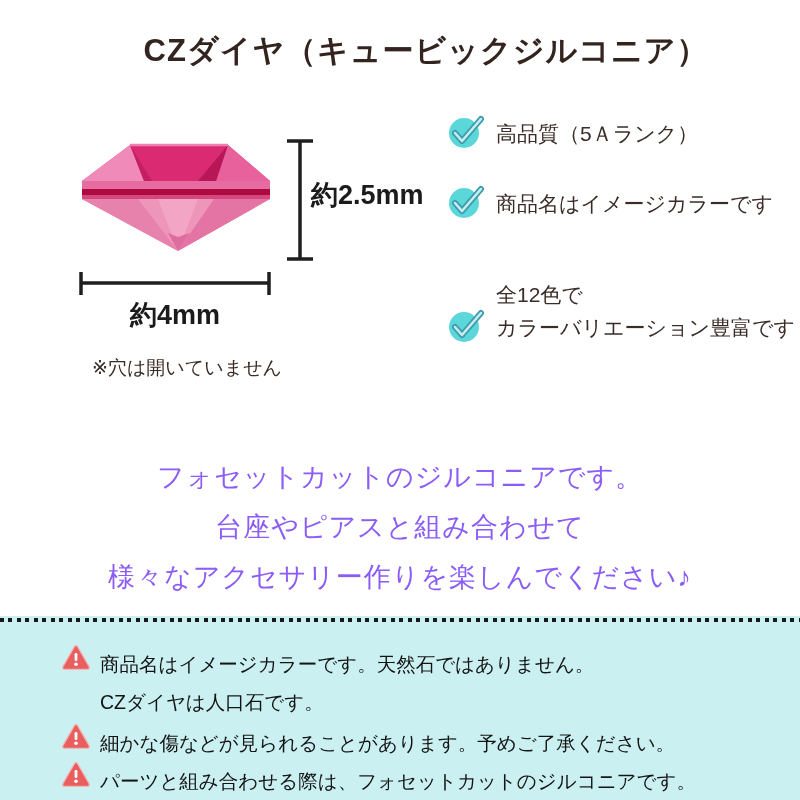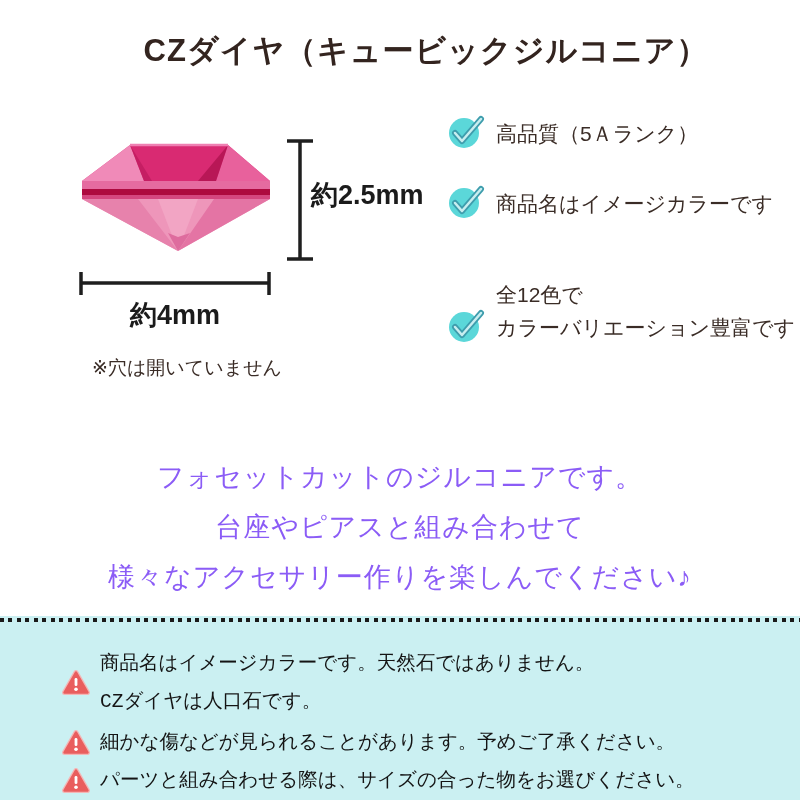--- a/index.html
+++ b/index.html
@@ -36,21 +36,21 @@
   }
   
   .cautions{
     position:absolute;left:0;top:616px;width:800px;height:184px;
     background:#cbf0f2;box-sizing:border-box;
   }
   .dots{
     position:absolute;top:2px;left:0;width:800px;height:4px;
     background:repeating-linear-gradient(to right,#1a1a1a 0 4px,transparent 4px 8.5px);
   }
-  .caution-row{position:absolute;left:62px;display:flex;align-items:center;font-family:Liberation Mono, monospace;}
+  .caution-row{position:absolute;left:62px;display:flex;align-items:flex-start;}
   .caution-row .icon{flex:0 0 auto;margin-right:10px;margin-top:0px;}
   .caution-text{font-size:19.5px;line-height:38px;color:#141414;white-space:nowrap;}
   .row-0{top:29px;}
   .row-1{top:108px;}
   .row-2{top:146px;}
 </style>
 </head>
 <body>
 
 <div class="page">
@@ -163,18 +163,18 @@
     </div>
 
     <div class="caution-row row-2">
       <svg class="icon" width="28" height="26" viewBox="0 0 28 26" aria-hidden="true">
         <path d="M 14 2.5 L 25.5 22.5 L 2.5 22.5 Z" fill="none" stroke="#f4b6b6" stroke-width="5" stroke-linejoin="round"></path>
         <path d="M 14 2.5 L 25.5 22.5 L 2.5 22.5 Z" fill="#e95e5e" stroke="#e95e5e" stroke-width="2.5" stroke-linejoin="round"></path>
         <rect x="12.6" y="8" width="2.8" height="8" rx="1.3" fill="#ffffff"></rect>
         <circle cx="14" cy="19.2" r="1.8" fill="#ffffff"></circle>
       </svg>
       <div class="caution-text">
-        <div>パーツと組み合わせる際は、サイズの合った物をお選びください。</div>
+        <div>パーツと組み合わせる際は、フォセットカットのジルコニアです。</div>
       </div>
     </div>
   </div>
 
 </div>
 
 </body></html>

